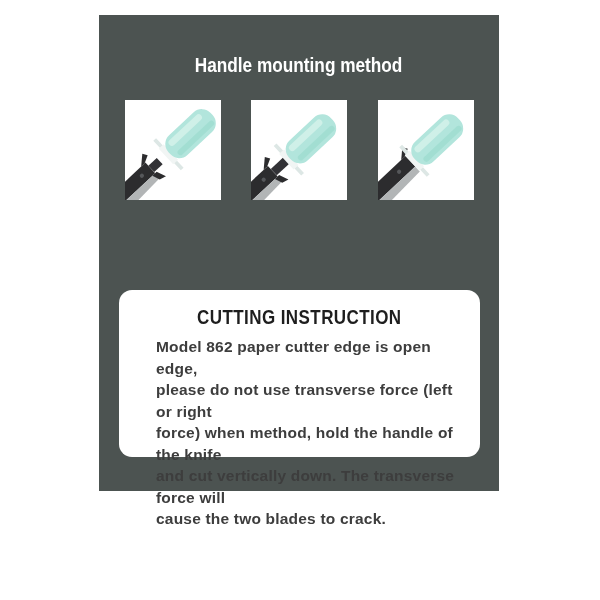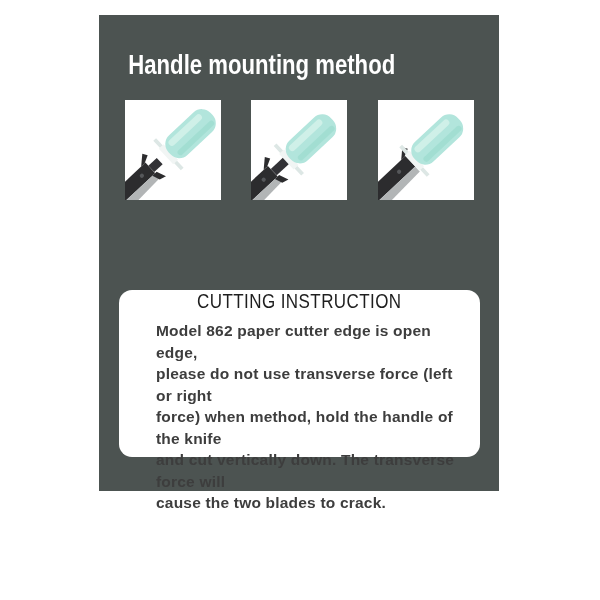--- a/index.html
+++ b/index.html
@@ -8,46 +8,46 @@
     background:var(--page-background,#ffffff);
     font-family:"Liberation Sans", sans-serif;
     overflow:hidden;
   }
   .panel{
     position:absolute;left:99px;top:15px;width:400px;height:476px;
     background:var(--panel-background,#4c5351);
   }
   .main-title{
     position:absolute;top:27px;left:0;width:100%;height:46px;
-    display:flex;align-items:center;justify-content:flex-start;
+    display:flex;align-items:center;justify-content:center;
     color:var(--title-text,#ffffff);
-    font-size:27px;font-weight:bold;white-space:nowrap;
+    font-size:21px;font-weight:bold;white-space:nowrap;
   }
   .main-title > span{display:inline-block;transform:scaleX(0.82);transform-origin:50% 50%;}
   .step-image{
     position:absolute;top:85px;width:96px;height:100px;
     background:#ffffff;overflow:hidden;
   }
   .step-image svg{display:block;}
   .step-1{left:26px;} .step-2{left:152px;} .step-3{left:279px;}
   .caption{
     position:absolute;top:201px;width:150px;
     text-align:center;color:var(--caption-text,#ffffff);
     font-size:8.5px;font-weight:bold;line-height:17px;white-space:nowrap;
   }
   .caption div{transform:scaleX(0.92);transform-origin:50% 50%;}
   .caption-1{left:-1px;} .caption-2{left:125px;} .caption-3{left:252px;}
   .card{
     position:absolute;left:20px;top:275px;width:361px;height:167px;
     background:var(--card-background,#ffffff);border-radius:13px;
   }
   .card-title{
-    margin-top:0;text-align:center;
+    margin-top:16px;text-align:center;
     color:var(--card-title-text,#1e1e1e);
-    font-size:20px;font-weight:normal;letter-spacing:.5px;white-space:nowrap;
+    font-size:20px;font-weight:bold;letter-spacing:.5px;white-space:nowrap;
   }
   .card-title > span{display:inline-block;transform:scaleX(0.85);transform-origin:50% 50%;}
   .card-body{
     margin-top:7px;padding-left:37px;padding-right:20px;
     color:var(--card-body-text,#3d3d3d);
     font-size:15.5px;line-height:21.5px;letter-spacing:.2px;font-weight:bold;
   }
   
   .k-blade{fill:var(--knife-blade,#2c2c2e);}
   .k-edge{fill:var(--knife-blade-edge,#b2b5b6);}

